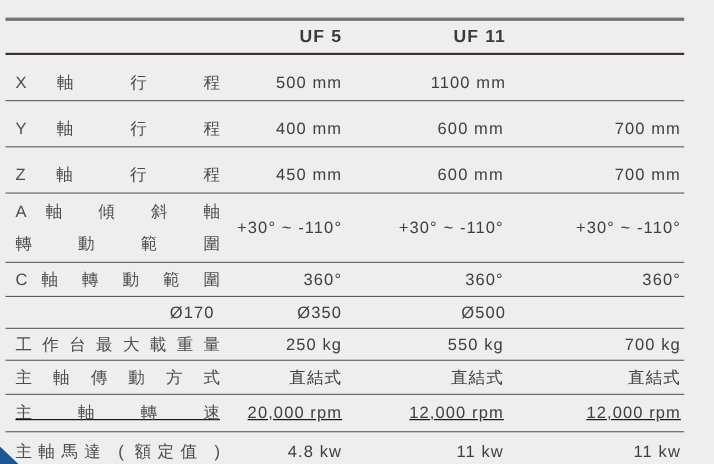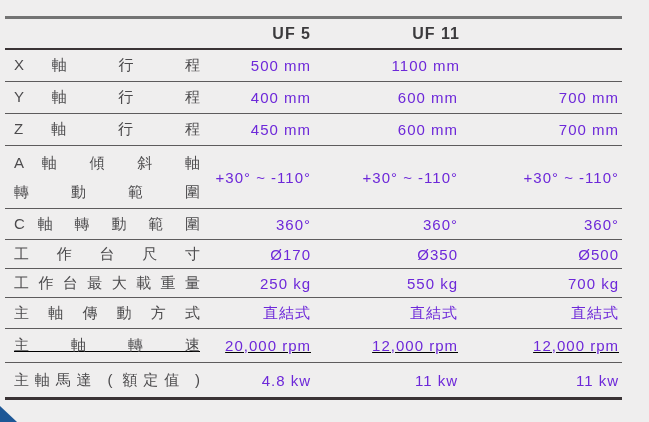--- a/index.html
+++ b/index.html
@@ -28,21 +28,21 @@
     box-sizing: border-box;
     border-bottom: 1px solid #5d5b5c;
   }
   .row.header-row {
     border-bottom: 2px solid #3a3335;
   }
   .row.last-row {
     border-bottom: 3px solid #3a3335;
   }
   .h31 { height: 31px; }
-  .h32 { height: 32px; }
+  .h32 { height: 32px; margin-top: 10px; }
   .h63 { height: 63px; }
   .h29 { height: 29px; }
   .h34 { height: 34px; text-decoration: underline; }
   .h37 { height: 37px; }
   .cell { overflow: hidden; }
   .label {
     padding-left: 9px;
     color: #4c4b4d;
     font-size: 15px;
     text-align: justify;
@@ -52,21 +52,21 @@
   }
   .two-line .lline {
     line-height: 29px;
     text-align: justify;
     text-align-last: justify;
     -moz-text-align-last: justify;
     text-justify: distribute;
   }
   .val {
     text-align: right;
-    color: #6d28d9;
+    color: #404040;
     font-size: 15px;
     letter-spacing: 1px;
     padding-right: 5px;
     white-space: nowrap;
   }
   .row > .val:last-child { padding-right: 3px; }
   .header-row .val {
     color: #3b3a3c;
     font-weight: bold;
     font-size: 16px;
@@ -124,21 +124,20 @@
   </div>
 
   <div class="row h31">
     <div class="cell label">C 軸 轉 動 範 圍</div>
     <div class="cell val">360°</div>
     <div class="cell val">360°</div>
     <div class="cell val">360°</div>
   </div>
 
   <div class="row h29">
-    <div class="cell label">工 作 台 尺 寸</div>
     <div class="cell val">Ø170</div>
     <div class="cell val">Ø350</div>
     <div class="cell val">Ø500</div>
   </div>
 
   <div class="row h29">
     <div class="cell label">工作台最大載重量</div>
     <div class="cell val">250 kg</div>
     <div class="cell val">550 kg</div>
     <div class="cell val">700 kg</div>

